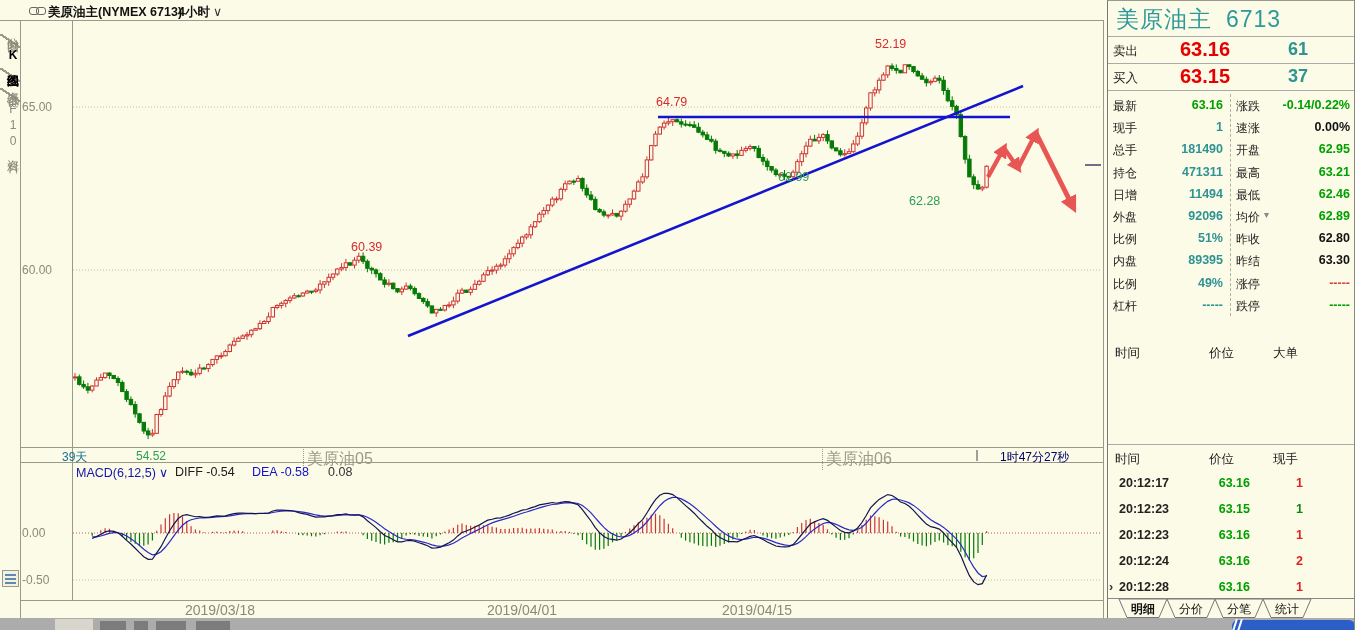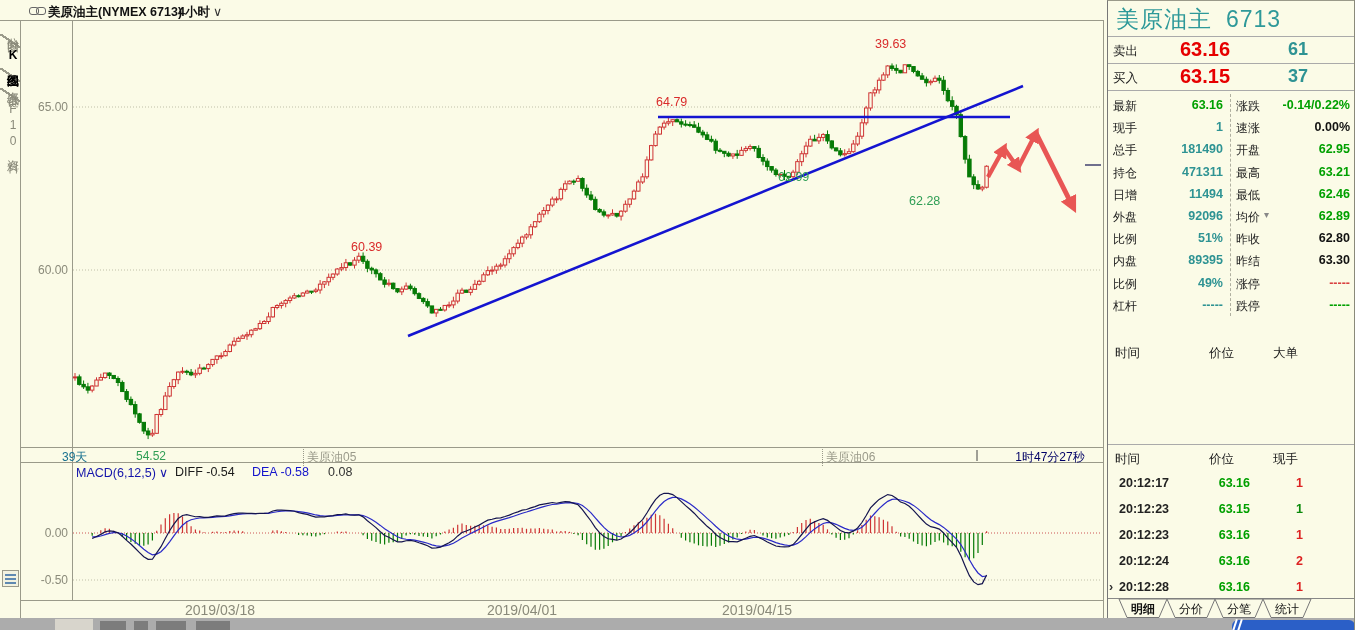--- a/index.html
+++ b/index.html
@@ -17,25 +17,25 @@
 
 #left-strip{position:absolute;left:0;top:21px;width:21px;height:597px;border-right:1px solid #9a9a8a}
 .vtab{width:21px;text-align:center;writing-mode:vertical-rl;text-orientation:upright;
   letter-spacing:2px;color:#8a8a7a;font-size:12px;margin:0 auto}
 .vtab.active{color:#000;font-weight:bold}
 .diag{height:14px;width:21px;background:linear-gradient(to top right,transparent 45%,#9a9a8a 45%,#9a9a8a 55%,transparent 55%)}
 
 .hline{position:absolute;height:1px;background:#9a9a8a}
 .vline{position:absolute;width:1px;background:#9a9a8a}
 
-.ylab{position:absolute;width:46px;text-align:right;color:#8a8a7a;font-size:12px}
+.ylab{position:absolute;width:46px;text-align:left;color:#8a8a7a;font-size:12px}
 .ann{position:absolute;font-size:12.5px}
 .ann.red{color:#d92b2b}.ann.green{color:#2f9e55}
 .datelab{position:absolute;top:602px;color:#8a8a7a;font-size:14px;transform:translateX(-50%)}
-.ctrct{position:absolute;top:449px;color:#9a9a8a;font-size:12px;border-left:1px dotted #9a9a8a;padding-left:3px}
+.ctrct{position:absolute;top:449px;color:#9a9a8a;font-size:16px;border-left:1px dotted #9a9a8a;padding-left:3px}
 
 .mh{position:absolute;top:465px;font-size:12.5px}
 
 #right-panel{position:absolute;left:1107px;top:0;width:248px;height:618px;border-left:1px solid #777;border-top:1px solid #9a9a8a}
 #rp-title{position:absolute;left:8px;top:3px;font-size:23px;color:#2e9999;letter-spacing:1px}
 #rp-title .code{margin-left:14px}
 .rp-line{position:absolute;left:0;width:248px;height:1px;background:#aaa}
 .bidask{position:absolute;left:0;width:248px;height:26px}
 .bidask .lb{position:absolute;left:5px;top:6px;font-size:12.5px;color:#222}
 .bidask .px{position:absolute;left:52px;width:90px;top:1px;text-align:center;font-size:20px;font-weight:bold;color:#e60000}
@@ -757,31 +757,31 @@
   <div class="vline" style="left:1103px;top:21px;height:597px"></div>
   <div class="hline" style="left:21px;top:447px;width:1082px"></div>
   <div class="hline" style="left:21px;top:462px;width:1082px"></div>
   <div class="hline" style="left:21px;top:600px;width:1082px"></div>
 
   <div class="ylab" style="left:22px;top:100px">65.00</div>
   <div class="ylab" style="left:22px;top:263px">60.00</div>
   <div class="ylab" style="left:22px;top:526px">0.00</div>
   <div class="ylab" style="left:22px;top:573px">-0.50</div>
 
-  <div class="ann red" style="left:875px;top:37px">39.63</div>
+  <div class="ann red" style="left:875px;top:37px">52.19</div>
   <div class="ann red" style="left:656px;top:95px">64.79</div>
   <div class="ann red" style="left:351px;top:240px">60.39</div>
   <div class="ann green" style="left:778px;top:170px">62.99</div>
   <div class="ann green" style="left:909px;top:194px">62.28</div>
 
   <div class="abs" style="left:62px;top:449px;color:#17708f;font-size:12px">39天</div>
   <div class="abs" style="left:136px;top:449px;color:#2f9e55;font-size:12px">54.52</div>
   <div class="ctrct" style="left:303px">美原油05</div>
   <div class="ctrct" style="left:822px">美原油06</div>
-  <div class="abs" style="left:1000px;top:449px;width:100px;text-align:center;color:#000066;font-size:12px">1时47分27秒</div>
+  <div class="abs" style="left:1000px;top:449px;width:100px;text-align:left;color:#000066;font-size:12px">1时47分27秒</div>
 
   <div class="mh" style="left:76px;color:#1414aa"><span>MACD(6,12,5)</span><span style="margin-left:3px">∨</span></div>
   <div class="mh" style="left:175px;color:#1a1a1a">DIFF -0.54</div>
   <div class="mh" style="left:252px;color:#1414cc">DEA -0.58</div>
   <div class="mh" style="left:328px;color:#333">0.08</div>
 
   <div class="datelab" style="left:220px">2019/03/18</div>
   <div class="datelab" style="left:522px">2019/04/01</div>
   <div class="datelab" style="left:757px">2019/04/15</div>
 

